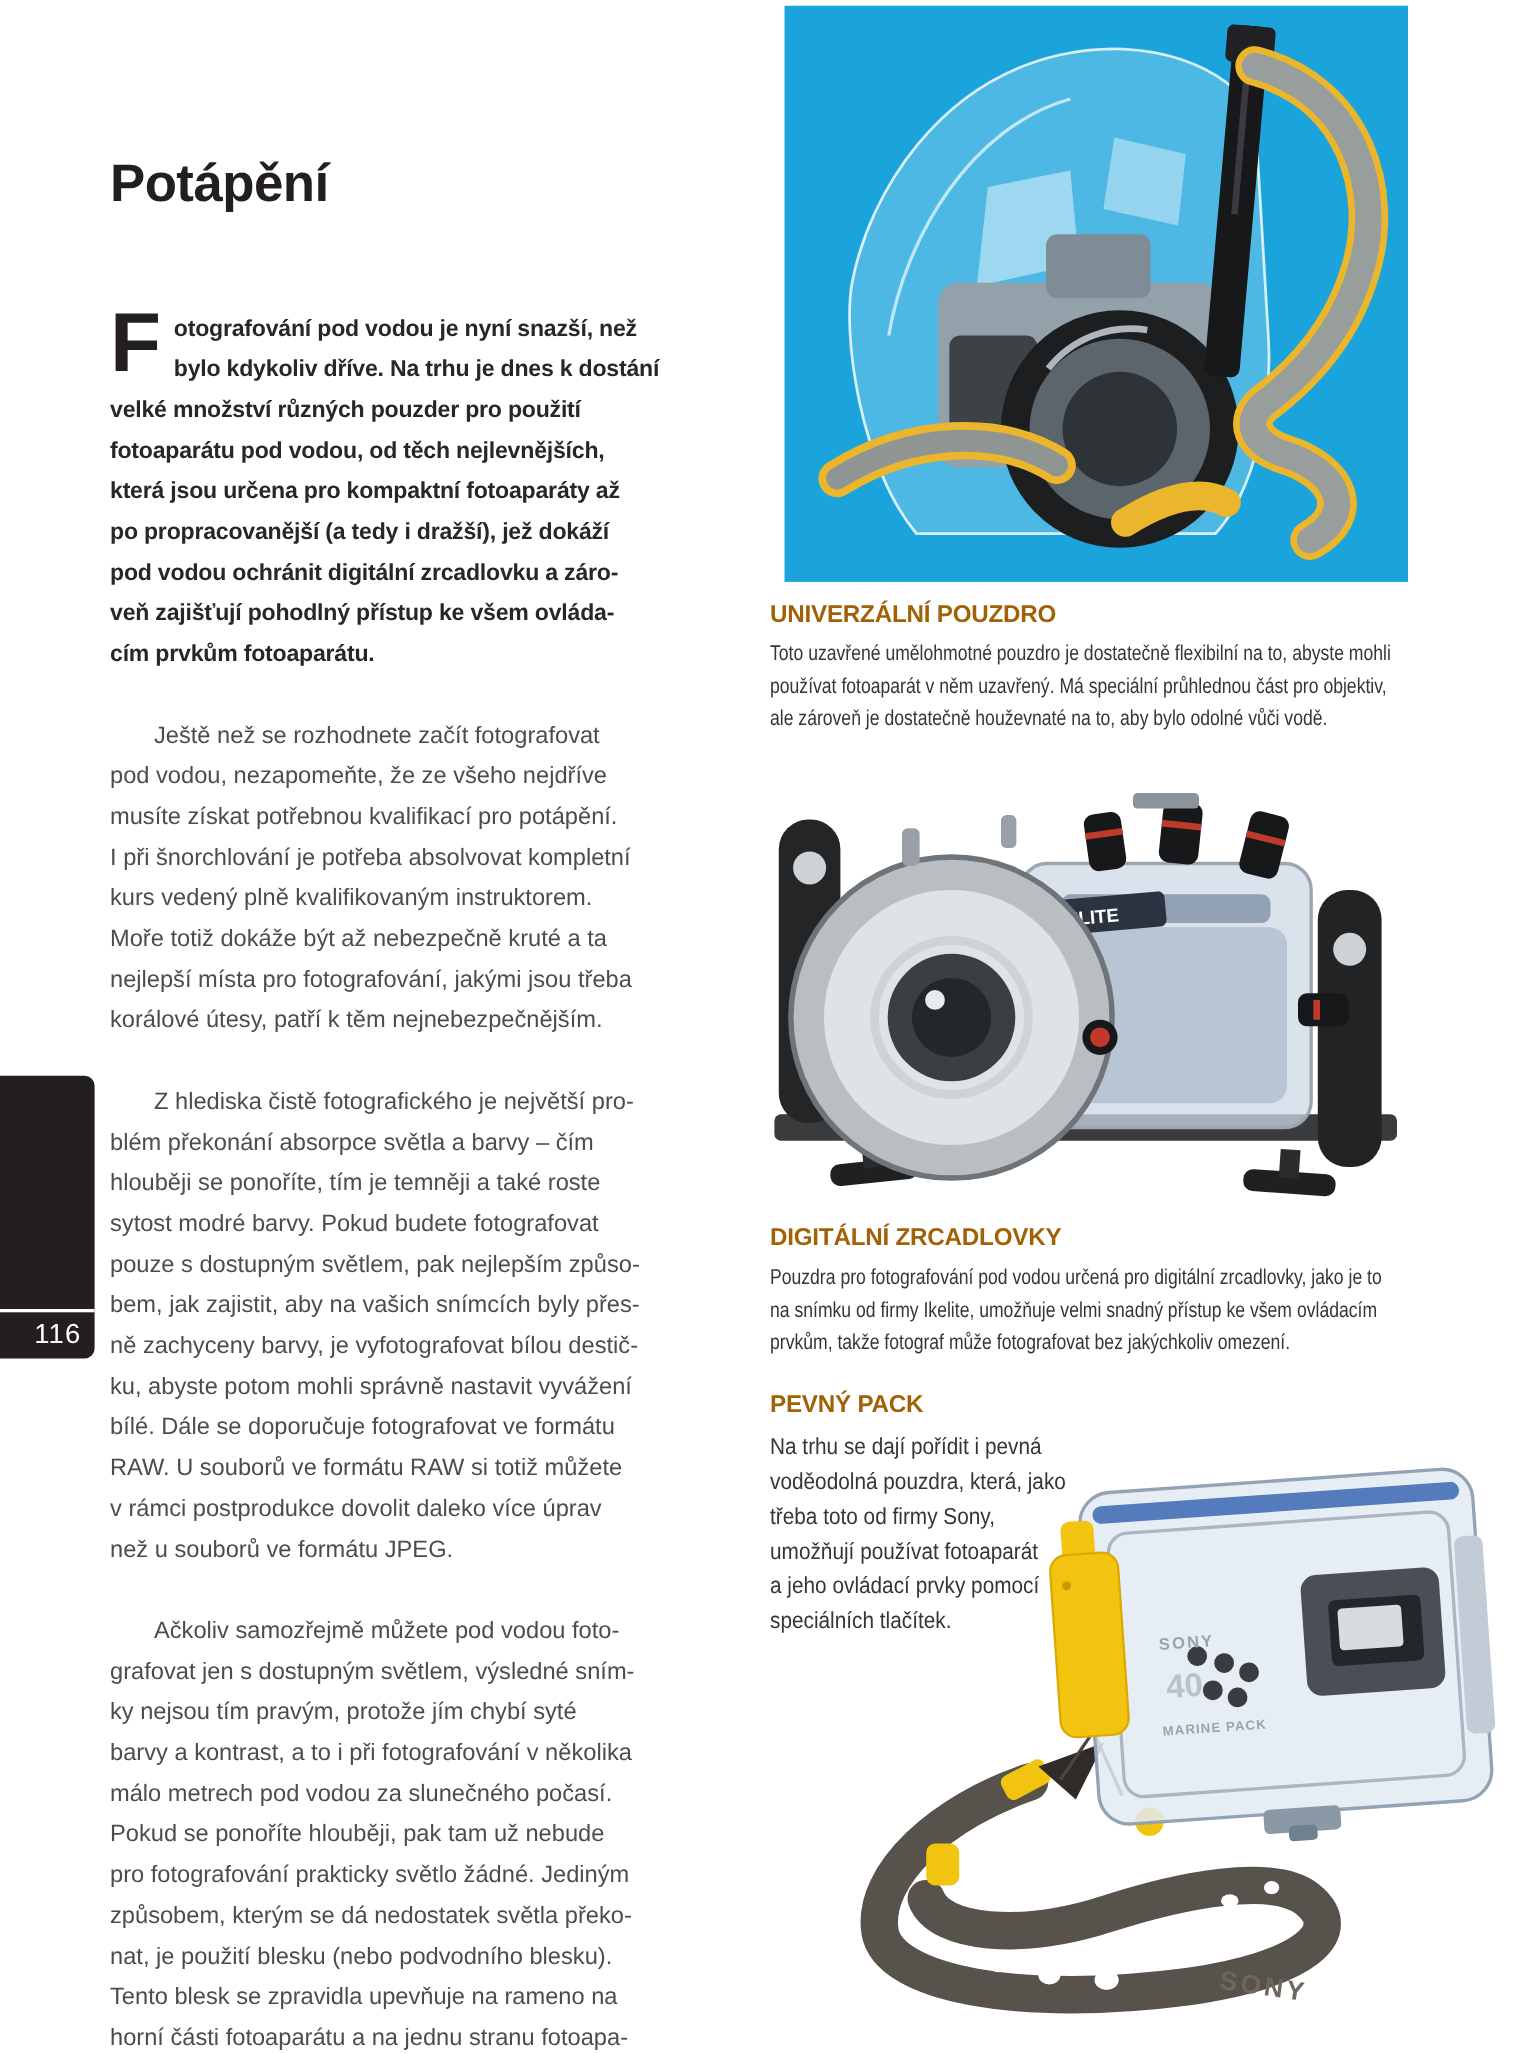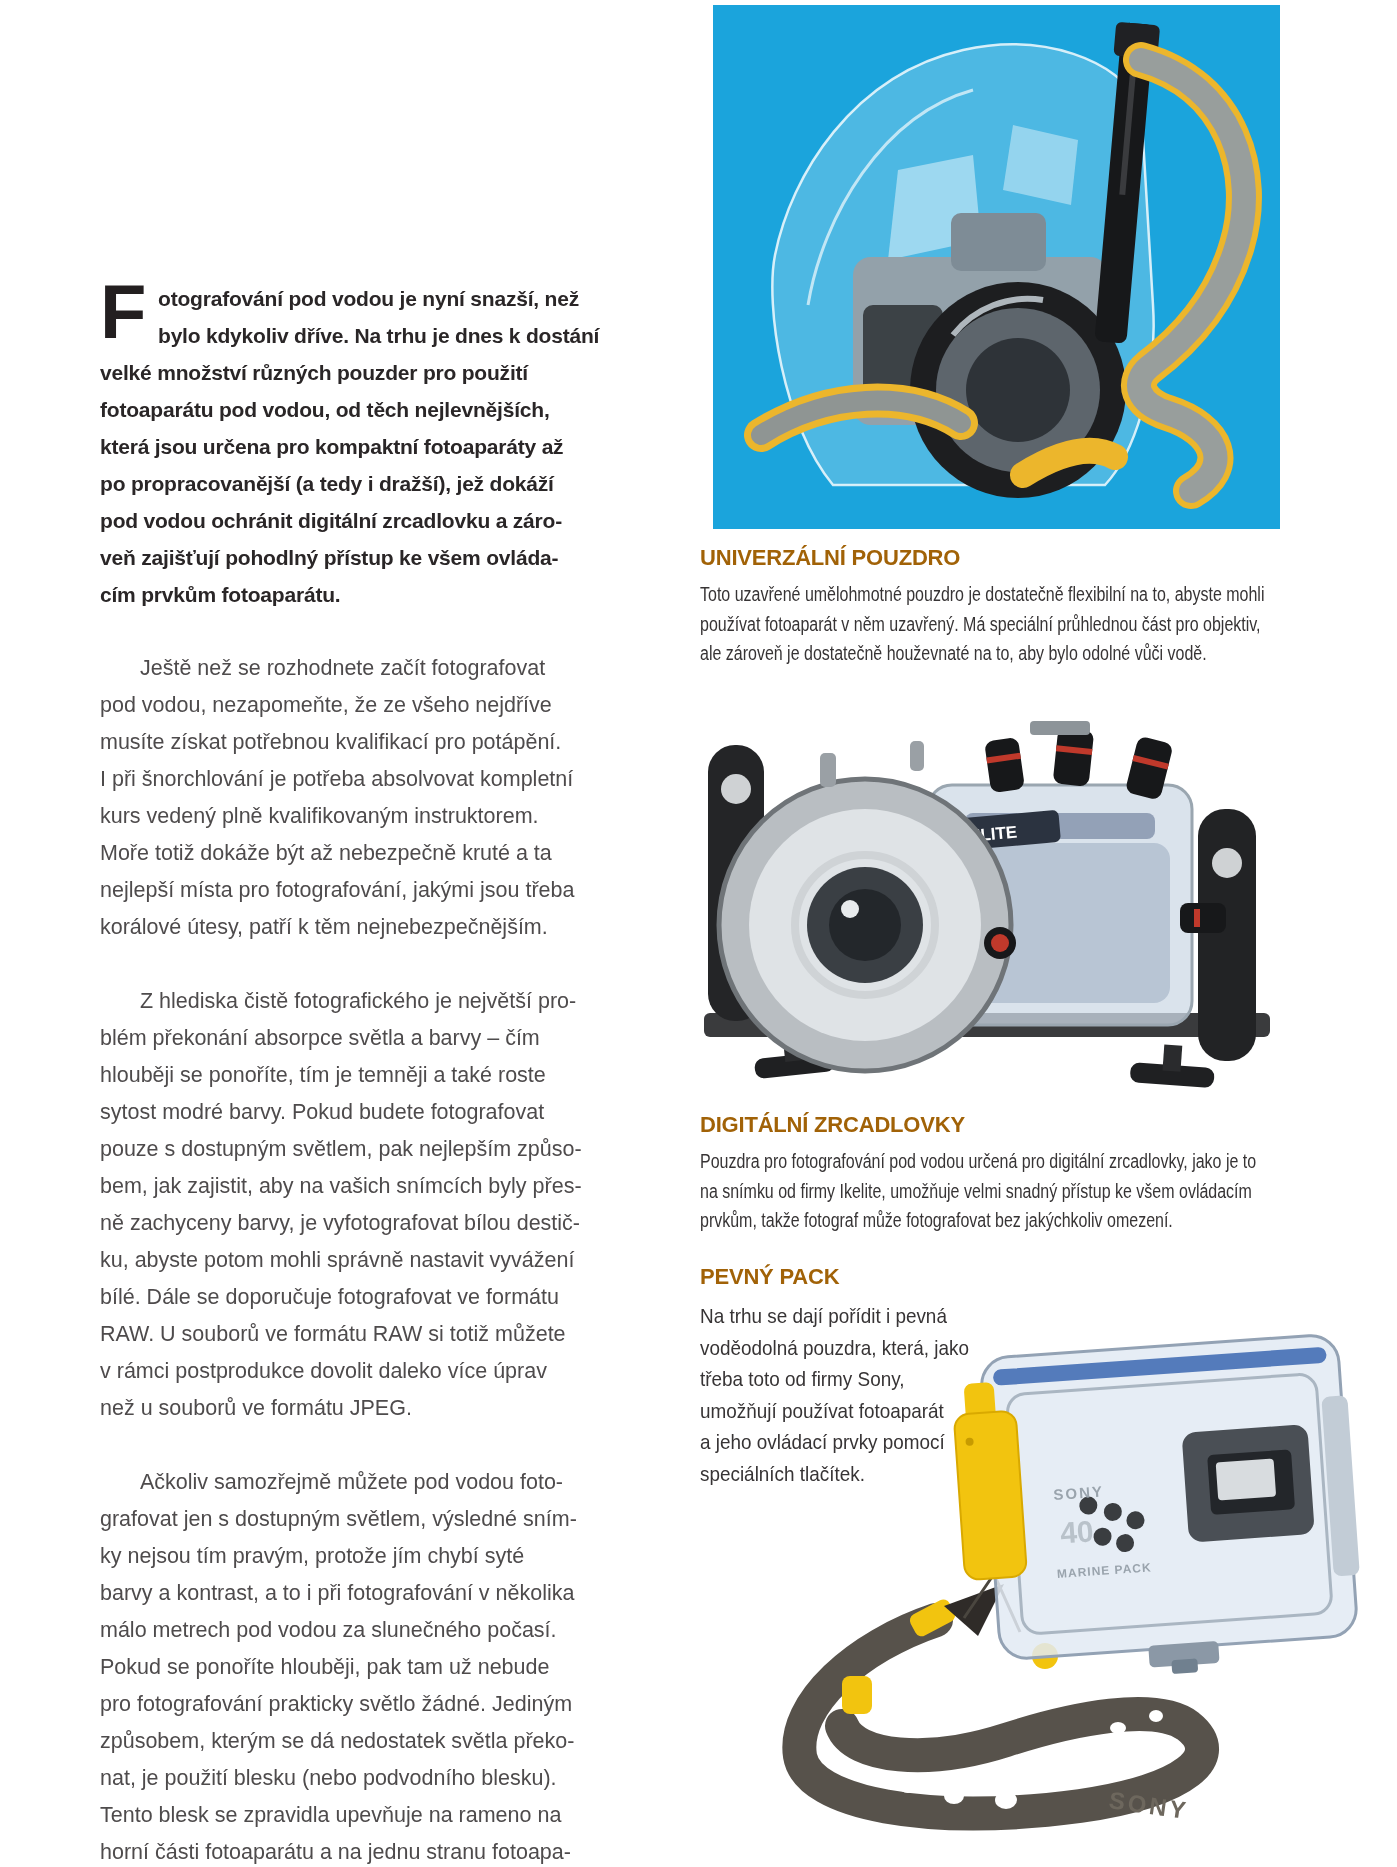--- a/index.html
+++ b/index.html
@@ -45,20 +45,21 @@
   }
   .cap-wide{font-size:19.5px;line-height:29.5px;width:724px;transform:scaleX(0.82);}
   .cap-narrow{font-size:21px;line-height:31.5px;width:344px;transform:scaleX(0.9);}
   svg{display:block;}
 </style>
 </head>
 <body>
 
 <div class="page">
 
+  <h1 class="title">Potápění</h1>
 
   <div class="article">
     <div class="para lead"><span class="dropcap">F</span><span>otografování pod vodou je nyní snazší, než
 bylo kdykoliv dříve. Na trhu je dnes k dostání
 velké množství různých pouzder pro použití
 fotoaparátu pod vodou, od těch nejlevnějších,
 která jsou určena pro kompaktní fotoaparáty až
 po propracovanější (a tedy i dražší), jež dokáží
 pod vodou ochránit digitální zrcadlovku a záro-
 veň zajišťují pohodlný přístup ke všem ovláda-
@@ -90,20 +91,24 @@
 málo metrech pod vodou za slunečného počasí.
 Pokud se ponoříte hlouběji, pak tam už nebude
 pro fotografování prakticky světlo žádné. Jediným
 způsobem, kterým se dá nedostatek světla překo-
 nat, je použití blesku (nebo podvodního blesku).
 Tento blesk se zpravidla upevňuje na rameno na
 horní části fotoaparátu a na jednu stranu fotoapa-
 rátu, aby vám pomohl zabránit zpětnému rozpty-</div>
   </div>
 
+  <div class="page-tab">
+    <div class="tab-line"></div>
+    <div class="page-num">116</div>
+  </div>
 
   <div class="photo" style="left:713px;top:5px;width:567px;height:524px;">
     <svg width="567" height="524" viewBox="0 0 567 524">
       <rect x="0" y="0" width="567" height="524" fill="#1BA4DC"></rect>
 
       <path d="M120,480 C70,420 52,300 62,250 C78,170 140,70 250,45 C330,27 405,55 428,100 L440,300 C445,380 420,450 392,480 Z" fill="rgba(255,255,255,0.22)" stroke="rgba(255,255,255,0.8)" stroke-width="2.5"></path>
       <path d="M95,300 C110,210 170,110 260,85" fill="none" stroke="rgba(255,255,255,0.65)" stroke-width="3"></path>
       <path d="M175,255 L185,165 L260,150 L268,235 Z" fill="rgba(255,255,255,0.45)"></path>
       <path d="M290,185 L300,120 L365,135 L358,200 Z" fill="rgba(255,255,255,0.4)"></path>
 

